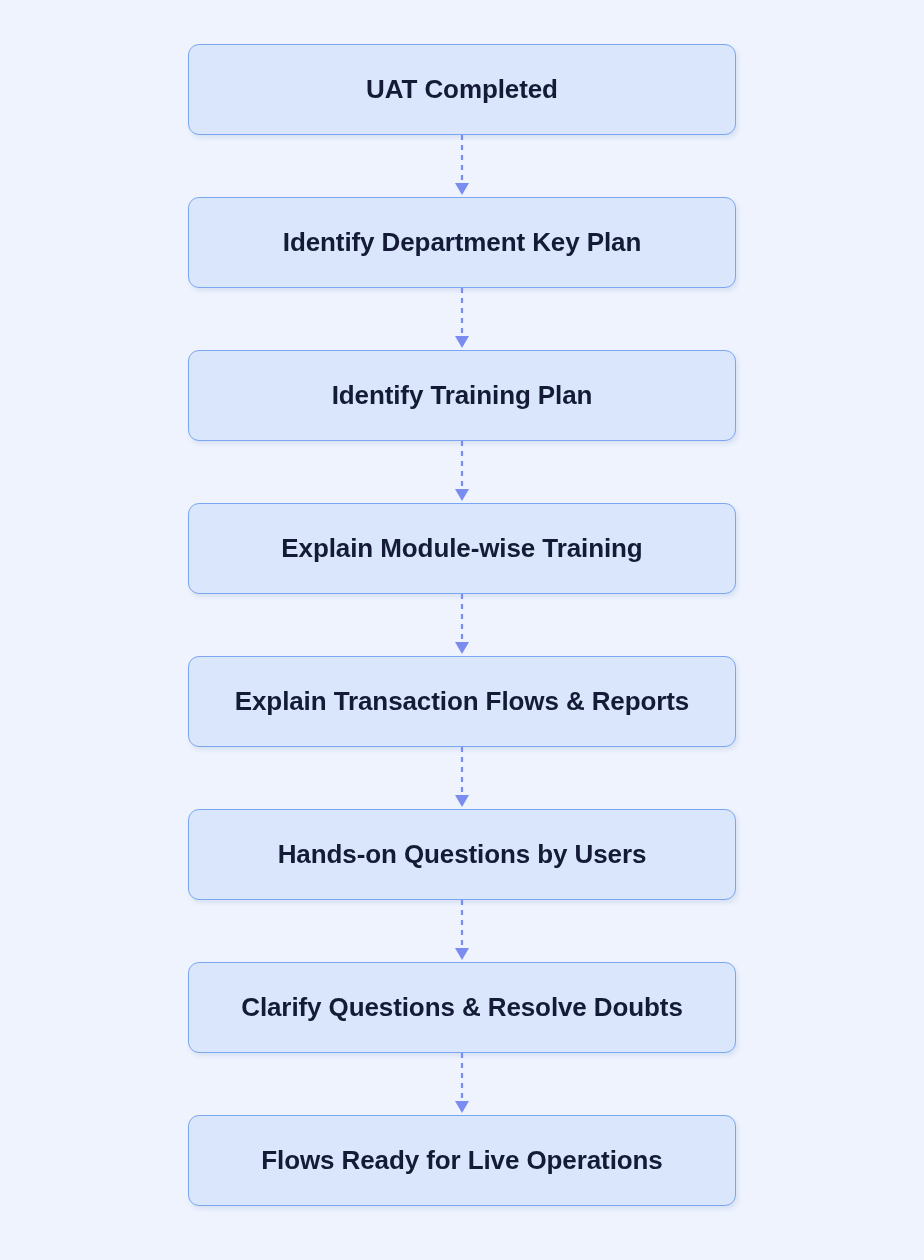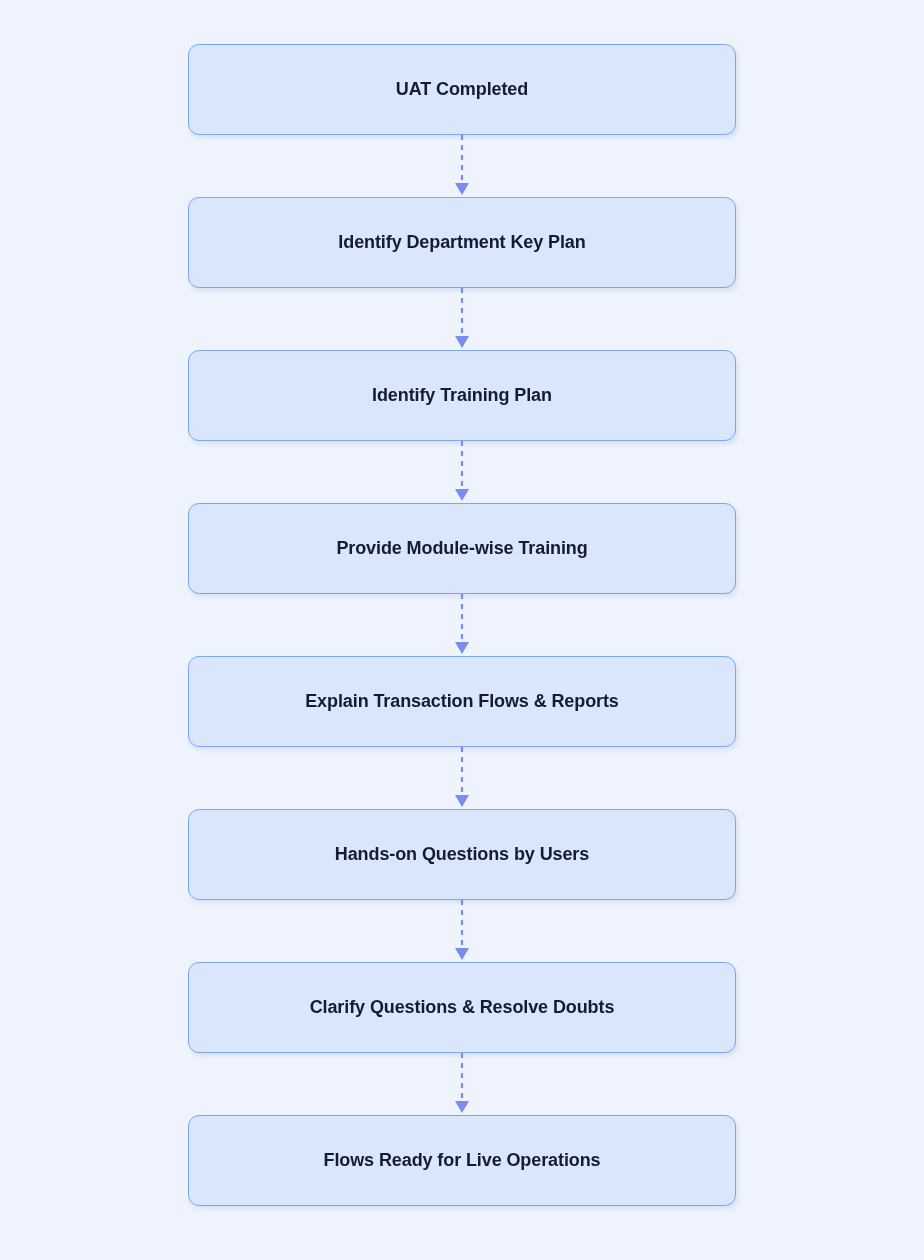--- a/index.html
+++ b/index.html
@@ -38,21 +38,21 @@
     background: #d9e6fb;
     border: 1.6px solid #7ba7f0;
     border-radius: 11px;
     display: flex;
     align-items: center;
     justify-content: center;
     box-shadow: 2px 3px 4px rgba(120, 150, 200, 0.18);
   }
 
   .node-label {
-    font-size: 18px;
+    font-size: 26px;
     font-weight: bold;
     color: #131b36;
     letter-spacing: -0.1px;
     text-align: center;
     line-height: 1.2;
     padding: 0 16px;
     user-select: none;
   }
 
   .connector {
@@ -101,21 +101,21 @@
     </div>
 
     <div class="connector">
       <svg class="connector-svg" width="20" height="62" viewBox="0 0 20 62">
         <line x1="10" y1="0" x2="10" y2="48" stroke="#7b8cf0" stroke-width="2.2" stroke-dasharray="5,5"></line>
         <polygon points="3,48 17,48 10,60" fill="#7b8cf0"></polygon>
       </svg>
     </div>
 
     <div class="node">
-      <span class="node-label">Provide Module-wise Training</span>
+      <span class="node-label">Explain Module-wise Training</span>
     </div>
 
     <div class="connector">
       <svg class="connector-svg" width="20" height="62" viewBox="0 0 20 62">
         <line x1="10" y1="0" x2="10" y2="48" stroke="#7b8cf0" stroke-width="2.2" stroke-dasharray="5,5"></line>
         <polygon points="3,48 17,48 10,60" fill="#7b8cf0"></polygon>
       </svg>
     </div>
 
     <div class="node">

